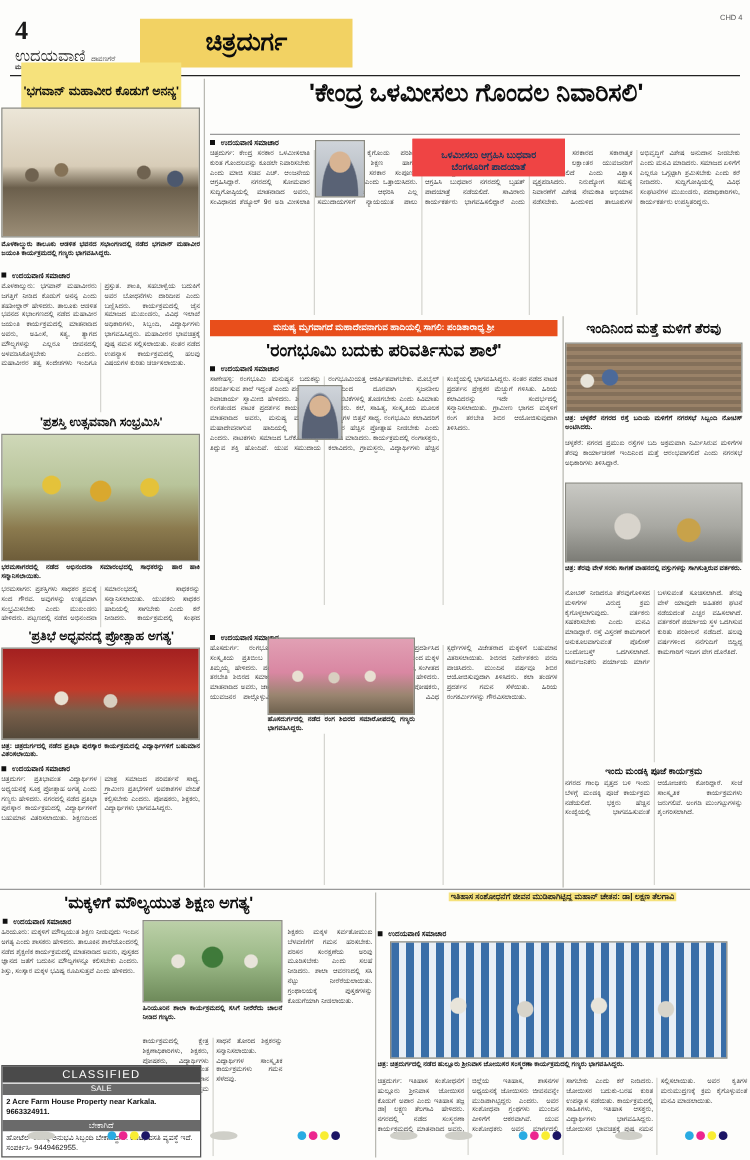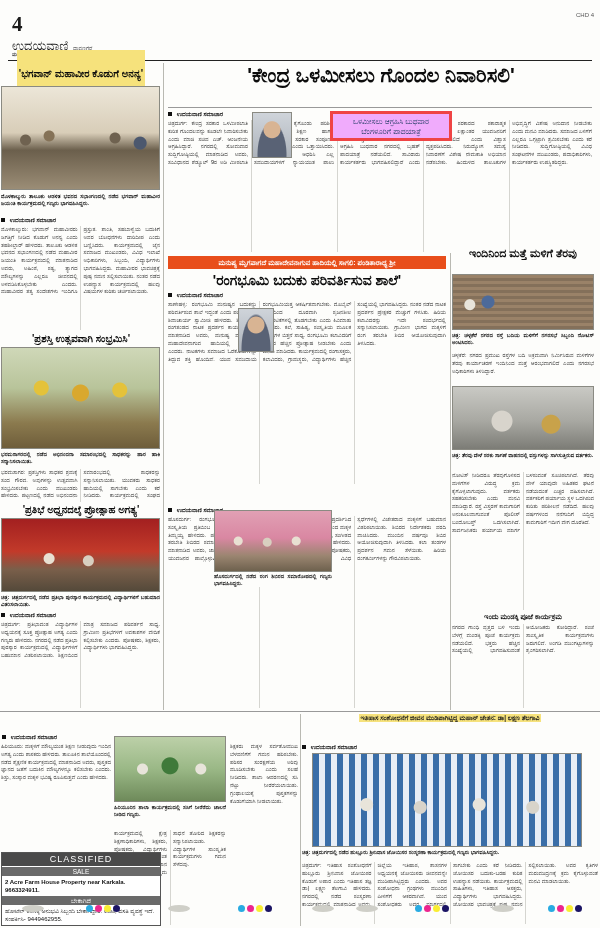--- a/index.html
+++ b/index.html
@@ -12,21 +12,21 @@
       column-gap:6px;column-rule:0.5px solid #d5d5d0}
   .cap{font-size:5.4px;line-height:1.35;font-weight:bold;color:#111;text-align:justify;overflow:hidden}
   .bl{font-size:5.8px;font-weight:bold;color:#111;white-space:nowrap;overflow:hidden}
   .sq{display:inline-block;width:4px;height:4px;background:#111;margin-right:3px}
   .ph{position:absolute;border:1px solid #8a8a82;overflow:hidden}
   .vr{position:absolute;width:1px;background:#b9b9b2}
   .hrl{position:absolute;height:1px;background:#222}
   .kick-y{background:#f6e27c;padding:18px 2px}
   .redband{background:#e84e1b;color:#fff;font-weight:bold;text-align:center;
            font-size:7px;line-height:13px;overflow:hidden;white-space:nowrap}
-  .quote{background:#f0abfc;border:3px solid #ef4444;color:#16365c;font-weight:normal;
+  .quote{background:#ef4444;border:5px solid #ef4444;color:#16365c;font-weight:bold;
          font-size:7.5px;line-height:1.3;text-align:center;padding:3px 4px;overflow:hidden}
   .bar{color:#fff;text-align:center;font-weight:normal;overflow:hidden}
   
   .ph-meeting{background:
     radial-gradient(circle at 15% 52%,#6f6250 5px,transparent 6px),
     radial-gradient(circle at 30% 48%,#857257 5px,transparent 6px),
     radial-gradient(circle at 72% 50%,#6f6250 5px,transparent 6px),
     radial-gradient(circle at 88% 55%,#4c586e 6px,transparent 7px),
     linear-gradient(180deg,#ece6d8 0%,#d8cdb8 45%,#6b5f4c 62%,#9b8d76 100%)}
   .ph-garland{background:
@@ -77,20 +77,23 @@
 
 <div class="page">
 
   <div class="abs" style="right:6px;top:12px;font-size:6px;color:#555">CHD 4</div>
   <div class="abs" style="left:12px;top:14px;font-family:'Liberation Serif',serif;font-weight:bold;font-size:21px;line-height:1">4</div>
   <div class="abs" style="left:12px;top:36px;white-space:nowrap">
     <span style="font-weight:normal;font-size:13px">ಉದಯವಾಣಿ</span>
     <span style="font-size:5.5px;color:#333">ದಾವಣಗೆರೆ</span>
   </div>
   <div class="abs" style="left:12px;top:51px;font-size:5.2px;font-weight:bold;color:#333">ಮಂಗಳವಾರ, ಮಾರ್ಚ್ 31, 2026</div>
+  <div class="abs" style="left:112px;top:15px;width:170px;height:39px;background:#f2d263;display:flex;align-items:center;justify-content:center">
+    <span class="h" style="font-size:20px">ಚಿತ್ರದುರ್ಗ</span>
+  </div>
   <div class="hrl" style="left:8px;right:8px;top:60px"></div>
 
   <div class="vr" style="left:163px;top:63px;height:647px"></div>
   <div class="vr" style="left:450px;top:253px;height:457px"></div>
   <div class="vr" style="left:300px;top:714px;height:212px"></div>
   <div class="hrl" style="left:0;right:0;top:711px;background:#999"></div>
 
   <div class="abs h" style="left:2px;top:68px;width:158px;font-size:10px">
     <span class="kick-y">'ಭಗವಾನ್ ಮಹಾವೀರ ಕೊಡುಗೆ ಅನನ್ಯ'</span>
   </div>
@@ -100,21 +103,21 @@
     <span class="sq"></span>
     <span>ಉದಯವಾಣಿ ಸಮಾಚಾರ</span>
   </div>
   <div class="abs bd" style="left:1px;top:226px;width:159px;height:104px;column-count:2">ಮೊಳಕಾಲ್ಮುರು: ಭಗವಾನ್ ಮಹಾವೀರರು ಜಗತ್ತಿಗೆ ನೀಡಿದ ಕೊಡುಗೆ ಅನನ್ಯ ಎಂದು ತಹಶೀಲ್ದಾರ್ ಹೇಳಿದರು. ತಾಲೂಕು ಆಡಳಿತ ಭವನದ ಸಭಾಂಗಣದಲ್ಲಿ ನಡೆದ ಮಹಾವೀರ ಜಯಂತಿ ಕಾರ್ಯಕ್ರಮದಲ್ಲಿ ಮಾತನಾಡಿದ ಅವರು, ಅಹಿಂಸೆ, ಸತ್ಯ, ತ್ಯಾಗದ ಮೌಲ್ಯಗಳನ್ನು ಎಲ್ಲರೂ ಜೀವನದಲ್ಲಿ ಅಳವಡಿಸಿಕೊಳ್ಳಬೇಕು ಎಂದರು. ಮಹಾವೀರರ ತತ್ವ ಸಂದೇಶಗಳು ಇಂದಿಗೂ ಪ್ರಸ್ತುತ. ಶಾಂತಿ, ಸಹಬಾಳ್ವೆಯ ಬದುಕಿಗೆ ಅವರ ಬೋಧನೆಗಳು ದಾರಿದೀಪ ಎಂದು ಬಣ್ಣಿಸಿದರು. ಕಾರ್ಯಕ್ರಮದಲ್ಲಿ ಜೈನ ಸಮಾಜದ ಮುಖಂಡರು, ವಿವಿಧ ಇಲಾಖೆ ಅಧಿಕಾರಿಗಳು, ಸಿಬ್ಬಂದಿ, ವಿದ್ಯಾರ್ಥಿಗಳು ಭಾಗವಹಿಸಿದ್ದರು. ಮಹಾವೀರರ ಭಾವಚಿತ್ರಕ್ಕೆ ಪುಷ್ಪ ನಮನ ಸಲ್ಲಿಸಲಾಯಿತು. ನಂತರ ನಡೆದ ಉಪನ್ಯಾಸ ಕಾರ್ಯಕ್ರಮದಲ್ಲಿ ಹಲವು ವಿಷಯಗಳ ಕುರಿತು ಚರ್ಚಿಸಲಾಯಿತು.</div>
 
   <div class="abs h" style="left:2px;top:333px;width:158px;font-size:10px">'ಪ್ರಶಸ್ತಿ ಉತ್ಸವವಾಗಿ ಸಂಭ್ರಮಿಸಿ'</div>
   <div class="ph ph-garland" style="left:1px;top:347px;width:159px;height:102px"></div>
   <div class="abs cap" style="left:1px;top:451px;width:159px;height:16px">ಭರಮಸಾಗರದಲ್ಲಿ ನಡೆದ ಅಭಿನಂದನಾ ಸಮಾರಂಭದಲ್ಲಿ ಸಾಧಕರನ್ನು ಹಾರ ಹಾಕಿ ಸನ್ಮಾನಿಸಲಾಯಿತು.</div>
   <div class="abs bd" style="left:1px;top:469px;width:159px;height:33px;column-count:2">ಭರಮಸಾಗರ: ಪ್ರಶಸ್ತಿಗಳು ಸಾಧಕರ ಶ್ರಮಕ್ಕೆ ಸಂದ ಗೌರವ. ಅವುಗಳನ್ನು ಉತ್ಸವವಾಗಿ ಸಂಭ್ರಮಿಸಬೇಕು ಎಂದು ಮುಖಂಡರು ಹೇಳಿದರು. ಪಟ್ಟಣದಲ್ಲಿ ನಡೆದ ಅಭಿನಂದನಾ ಸಮಾರಂಭದಲ್ಲಿ ಸಾಧಕರನ್ನು ಸನ್ಮಾನಿಸಲಾಯಿತು. ಯುವಕರು ಸಾಧಕರ ಹಾದಿಯಲ್ಲಿ ಸಾಗಬೇಕು ಎಂದು ಕರೆ ನೀಡಿದರು. ಕಾರ್ಯಕ್ರಮದಲ್ಲಿ ಸಂಘದ ಪದಾಧಿಕಾರಿಗಳು, ಸದಸ್ಯರು, ಗ್ರಾಮಸ್ಥರು ಭಾಗವಹಿಸಿದ್ದರು.</div>
 
-  <div class="abs h" style="left:2px;top:504px;width:158px;font-size:10px">'ಪ್ರತಿಭೆ ಅಧ್ಹನದಲ್ಕೆ ಪ್ರೋತ್ಸಾಹ ಅಗತ್ಯ'</div>
+  <div class="abs h" style="left:2px;top:504px;width:158px;font-size:10px">'ಪ್ರತಿಭೆ ಅಧ್ಭವನದ್ಕೆ ಪ್ರೋತ್ಸಾಹ ಅಗತ್ಯ'</div>
   <div class="ph ph-stagered" style="left:1px;top:518px;width:159px;height:74px"></div>
   <div class="abs cap" style="left:1px;top:594px;width:159px;height:16px">ಚಿತ್ರ: ಚಿತ್ರದುರ್ಗದಲ್ಲಿ ನಡೆದ ಪ್ರತಿಭಾ ಪುರಸ್ಕಾರ ಕಾರ್ಯಕ್ರಮದಲ್ಲಿ ವಿದ್ಯಾರ್ಥಿಗಳಿಗೆ ಬಹುಮಾನ ವಿತರಿಸಲಾಯಿತು.</div>
   <div class="abs bl" style="left:1px;top:612px;width:159px">
     <span class="sq"></span>
     <span>ಉದಯವಾಣಿ ಸಮಾಚಾರ</span>
   </div>
   <div class="abs bd" style="left:1px;top:621px;width:159px;height:87px;column-count:2">ಚಿತ್ರದುರ್ಗ: ಪ್ರತಿಭಾವಂತ ವಿದ್ಯಾರ್ಥಿಗಳ ಅಧ್ಯಯನಕ್ಕೆ ಸೂಕ್ತ ಪ್ರೋತ್ಸಾಹ ಅಗತ್ಯ ಎಂದು ಗಣ್ಯರು ಹೇಳಿದರು. ನಗರದಲ್ಲಿ ನಡೆದ ಪ್ರತಿಭಾ ಪುರಸ್ಕಾರ ಕಾರ್ಯಕ್ರಮದಲ್ಲಿ ವಿದ್ಯಾರ್ಥಿಗಳಿಗೆ ಬಹುಮಾನ ವಿತರಿಸಲಾಯಿತು. ಶಿಕ್ಷಣದಿಂದ ಮಾತ್ರ ಸಮಾಜದ ಪರಿವರ್ತನೆ ಸಾಧ್ಯ. ಗ್ರಾಮೀಣ ಪ್ರತಿಭೆಗಳಿಗೆ ಅವಕಾಶಗಳ ವೇದಿಕೆ ಕಲ್ಪಿಸಬೇಕು ಎಂದರು. ಪೋಷಕರು, ಶಿಕ್ಷಕರು, ವಿದ್ಯಾರ್ಥಿಗಳು ಭಾಗವಹಿಸಿದ್ದರು.</div>
 
   <div class="abs h" style="left:168px;top:64px;width:426px;font-size:20px">'ಕೇಂದ್ರ ಒಳಮೀಸಲು ಗೊಂದಲ ನಿವಾರಿಸಲಿ'</div>
   <div class="hrl" style="left:168px;width:424px;top:107px;background:#999"></div>
@@ -136,30 +139,31 @@
   <div class="ph ph-portrait" style="left:238px;top:308px;width:36px;height:44px"></div>
 
   <div class="abs bl" style="left:168px;top:507px;width:90px">
     <span class="sq"></span>
     <span>ಉದಯವಾಣಿ ಸಮಾಚಾರ</span>
   </div>
   <div class="abs bd" style="left:168px;top:516px;width:278px;height:192px;column-count:3">ಹೊಸದುರ್ಗ: ರಂಗಭೂಮಿ ನಮ್ಮ ನಾಡಿನ ಸಂಸ್ಕೃತಿಯ ಪ್ರತಿಬಿಂಬ ಎಂದು ತಹಶೀಲ್ದಾರ್ ತಿಮ್ಮಯ್ಯ ಹೇಳಿದರು. ಪಟ್ಟಣದಲ್ಲಿ ನಡೆದ ರಂಗ ತರಬೇತಿ ಶಿಬಿರದ ಸಮಾರೋಪ ಸಮಾರಂಭದಲ್ಲಿ ಮಾತನಾಡಿದ ಅವರು, ಜಾನಪದ ಕಲೆಗಳ ಉಳಿವಿಗೆ ಯುವಜನರ ಪಾಲ್ಗೊಳ್ಳುವಿಕೆ ಅಗತ್ಯ ಎಂದರು. ಶಿಬಿರದಲ್ಲಿ ತರಬೇತಿ ಪಡೆದ ಮಕ್ಕಳು ಪ್ರದರ್ಶಿಸಿದ ನಾಟಕ ಮೆಚ್ಚುಗೆ ಗಳಿಸಿತು. ರಂಗ ಶಿಕ್ಷಣದಿಂದ ಮಕ್ಕಳ ವ್ಯಕ್ತಿತ್ವ ವಿಕಸನ ಸಾಧ್ಯ. ಭಾಷೆ, ಅಭಿನಯ, ಸಂಗೀತದ ಕಲಿಕೆ ಆತ್ಮವಿಶ್ವಾಸ ಹೆಚ್ಚಿಸುತ್ತದೆ ಎಂದು ಹೇಳಿದರು. ಸಂಘಟಕರು, ಕಲಾವಿದರು, ಪೋಷಕರು, ಶಿಬಿರಾರ್ಥಿಗಳು ಉಪಸ್ಥಿತರಿದ್ದರು. ವಿವಿಧ ಸ್ಪರ್ಧೆಗಳಲ್ಲಿ ವಿಜೇತರಾದ ಮಕ್ಕಳಿಗೆ ಬಹುಮಾನ ವಿತರಿಸಲಾಯಿತು. ಶಿಬಿರದ ನಿರ್ದೇಶಕರು ವರದಿ ವಾಚಿಸಿದರು. ಮುಂದಿನ ವರ್ಷವೂ ಶಿಬಿರ ಆಯೋಜಿಸುವುದಾಗಿ ತಿಳಿಸಿದರು. ಕಲಾ ತಂಡಗಳ ಪ್ರದರ್ಶನ ಗಮನ ಸೆಳೆಯಿತು. ಹಿರಿಯ ರಂಗಕರ್ಮಿಗಳನ್ನು ಗೌರವಿಸಲಾಯಿತು.</div>
   <div class="ph ph-stagepink" style="left:214px;top:510px;width:118px;height:62px"></div>
   <div class="abs cap" style="left:214px;top:573px;width:118px;height:14px;background:#fdfdfb">ಹೊಸದುರ್ಗದಲ್ಲಿ ನಡೆದ ರಂಗ ಶಿಬಿರದ ಸಮಾರೋಪದಲ್ಲಿ ಗಣ್ಯರು ಭಾಗವಹಿಸಿದ್ದರು.</div>
 
-  <div class="abs h" style="left:452px;top:247px;width:142px;font-size:11px">ಇಂದಿನಿಂದ ಮತ್ತೆ ಮಳಿಗೆ ತೆರವು</div>
+  <div class="abs h" style="left:452px;top:257px;width:142px;font-size:11px">ಇಂದಿನಿಂದ ಮತ್ತೆ ಮಳಿಗೆ ತೆರವು</div>
   <div class="ph ph-shutter" style="left:452px;top:274px;width:142px;height:56px"></div>
   <div class="abs cap" style="left:452px;top:332px;width:142px;height:18px">ಚಿತ್ರ: ಚಳ್ಳಕೆರೆ ನಗರದ ರಸ್ತೆ ಬದಿಯ ಮಳಿಗೆಗೆ ನಗರಸಭೆ ಸಿಬ್ಬಂದಿ ನೋಟಿಸ್ ಅಂಟಿಸಿದರು.</div>
   <div class="abs bd" style="left:452px;top:352px;width:142px;height:32px;column-count:1">ಚಳ್ಳಕೆರೆ: ನಗರದ ಪ್ರಮುಖ ರಸ್ತೆಗಳ ಬದಿ ಅಕ್ರಮವಾಗಿ ನಿರ್ಮಿಸಿರುವ ಮಳಿಗೆಗಳ ತೆರವು ಕಾರ್ಯಾಚರಣೆ ಇಂದಿನಿಂದ ಮತ್ತೆ ಆರಂಭವಾಗಲಿದೆ ಎಂದು ನಗರಸಭೆ ಅಧಿಕಾರಿಗಳು ತಿಳಿಸಿದ್ದಾರೆ.</div>
   <div class="ph ph-goods" style="left:452px;top:386px;width:142px;height:64px"></div>
   <div class="abs cap" style="left:452px;top:452px;width:142px;height:18px">ಚಿತ್ರ: ತೆರವು ವೇಳೆ ಸರಕು ಸಾಗಣೆ ವಾಹನದಲ್ಲಿ ವಸ್ತುಗಳನ್ನು ಸಾಗಿಸುತ್ತಿರುವ ವರ್ತಕರು.</div>
   <div class="abs bd" style="left:452px;top:472px;width:142px;height:138px;column-count:2">ನೋಟಿಸ್ ನೀಡಿದರೂ ತೆರವುಗೊಳಿಸದ ಮಳಿಗೆಗಳ ವಿರುದ್ಧ ಕ್ರಮ ಕೈಗೊಳ್ಳಲಾಗುವುದು. ವರ್ತಕರು ಸಹಕರಿಸಬೇಕು ಎಂದು ಮನವಿ ಮಾಡಿದ್ದಾರೆ. ರಸ್ತೆ ವಿಸ್ತರಣೆ ಕಾಮಗಾರಿಗೆ ಅನುಕೂಲವಾಗುವಂತೆ ಪೊಲೀಸ್ ಬಂದೋಬಸ್ತ್ ಒದಗಿಸಲಾಗಿದೆ. ಸಾರ್ವಜನಿಕರು ಪರ್ಯಾಯ ಮಾರ್ಗ ಬಳಸುವಂತೆ ಸೂಚಿಸಲಾಗಿದೆ. ತೆರವು ವೇಳೆ ಯಾವುದೇ ಅಹಿತಕರ ಘಟನೆ ನಡೆಯದಂತೆ ಎಚ್ಚರ ವಹಿಸಲಾಗಿದೆ. ವರ್ತಕರಿಗೆ ಪರ್ಯಾಯ ಸ್ಥಳ ಒದಗಿಸುವ ಕುರಿತು ಪರಿಶೀಲನೆ ನಡೆದಿದೆ. ಹಲವು ವರ್ಷಗಳಿಂದ ನನೆಗುದಿಗೆ ಬಿದ್ದಿದ್ದ ಕಾಮಗಾರಿಗೆ ಇದೀಗ ವೇಗ ದೊರೆತಿದೆ.</div>
   <div class="abs bl" style="left:452px;top:613px;width:142px;font-size:7px;text-align:center">ಇಂದು ಮಂಡಕ್ಕಿ ಪೂಜೆ ಕಾರ್ಯಕ್ರಮ</div>
   <div class="abs bd" style="left:452px;top:624px;width:142px;height:84px;column-count:2">ನಗರದ ಗಾಂಧಿ ವೃತ್ತದ ಬಳಿ ಇಂದು ಬೆಳಗ್ಗೆ ಮಂಡಕ್ಕಿ ಪೂಜೆ ಕಾರ್ಯಕ್ರಮ ನಡೆಯಲಿದೆ. ಭಕ್ತರು ಹೆಚ್ಚಿನ ಸಂಖ್ಯೆಯಲ್ಲಿ ಭಾಗವಹಿಸುವಂತೆ ಆಯೋಜಕರು ಕೋರಿದ್ದಾರೆ. ಸಂಜೆ ಸಾಂಸ್ಕೃತಿಕ ಕಾರ್ಯಕ್ರಮಗಳು ಜರುಗಲಿವೆ. ಅಂಗಡಿ ಮುಂಗಟ್ಟುಗಳನ್ನು ಶೃಂಗರಿಸಲಾಗಿದೆ.</div>
 
+  <div class="abs h" style="left:2px;top:715px;width:250px;font-size:13px">'ಮಕ್ಕಳಿಗೆ ಮೌಲ್ಯಯುತ ಶಿಕ್ಷಣ ಅಗತ್ಯ'</div>
   <div class="abs bl" style="left:2px;top:734px;width:110px">
     <span class="sq"></span>
     <span>ಉದಯವಾಣಿ ಸಮಾಚಾರ</span>
   </div>
   <div class="abs bd" style="left:1px;top:743px;width:110px;height:104px;column-count:1">ಹಿರಿಯೂರು: ಮಕ್ಕಳಿಗೆ ಮೌಲ್ಯಯುತ ಶಿಕ್ಷಣ ನೀಡುವುದು ಇಂದಿನ ಅಗತ್ಯ ಎಂದು ಶಾಸಕರು ಹೇಳಿದರು. ತಾಲೂಕಿನ ಶಾಲೆಯೊಂದರಲ್ಲಿ ನಡೆದ ಶೈಕ್ಷಣಿಕ ಕಾರ್ಯಕ್ರಮದಲ್ಲಿ ಮಾತನಾಡಿದ ಅವರು, ಪುಸ್ತಕದ ಜ್ಞಾನದ ಜತೆಗೆ ಬದುಕಿನ ಮೌಲ್ಯಗಳನ್ನೂ ಕಲಿಸಬೇಕು ಎಂದರು. ಶಿಸ್ತು, ಸಂಸ್ಕಾರ ಮಕ್ಕಳ ಭವಿಷ್ಯ ರೂಪಿಸುತ್ತವೆ ಎಂದು ಹೇಳಿದರು.</div>
   <div class="ph ph-sapling" style="left:114px;top:736px;width:112px;height:66px"></div>
   <div class="abs cap" style="left:114px;top:804px;width:112px;height:22px">ಹಿರಿಯೂರಿನ ಶಾಲಾ ಕಾರ್ಯಕ್ರಮದಲ್ಲಿ ಸಸಿಗೆ ನೀರೆರೆದು ಚಾಲನೆ ನೀಡಿದ ಗಣ್ಯರು.</div>
   <div class="abs bd" style="left:230px;top:743px;width:68px;height:180px;column-count:1">ಶಿಕ್ಷಕರು ಮಕ್ಕಳ ಸರ್ವತೋಮುಖ ಬೆಳವಣಿಗೆಗೆ ಗಮನ ಹರಿಸಬೇಕು. ಪರಿಸರ ಸಂರಕ್ಷಣೆಯ ಅರಿವು ಮೂಡಿಸಬೇಕು ಎಂದು ಸಲಹೆ ನೀಡಿದರು. ಶಾಲಾ ಆವರಣದಲ್ಲಿ ಸಸಿ ನೆಟ್ಟು ನೀರೆರೆಯಲಾಯಿತು. ಗ್ರಂಥಾಲಯಕ್ಕೆ ಪುಸ್ತಕಗಳನ್ನು ಕೊಡುಗೆಯಾಗಿ ನೀಡಲಾಯಿತು.</div>
   <div class="abs bd" style="left:114px;top:830px;width:112px;height:95px;column-count:2">ಕಾರ್ಯಕ್ರಮದಲ್ಲಿ ಕ್ಷೇತ್ರ ಶಿಕ್ಷಣಾಧಿಕಾರಿಗಳು, ಶಿಕ್ಷಕರು, ಪೋಷಕರು, ವಿದ್ಯಾರ್ಥಿಗಳು ಭಾಗವಹಿಸಿದ್ದರು. ಪ್ರತಿಭಾವಂತ ವಿದ್ಯಾರ್ಥಿಗಳಿಗೆ ಬಹುಮಾನ ವಿತರಿಸಲಾಯಿತು. ಉತ್ತಮ ಸಾಧನೆ ತೋರಿದ ಶಿಕ್ಷಕರನ್ನು ಸನ್ಮಾನಿಸಲಾಯಿತು. ವಿದ್ಯಾರ್ಥಿಗಳ ಸಾಂಸ್ಕೃತಿಕ ಕಾರ್ಯಕ್ರಮಗಳು ಗಮನ ಸೆಳೆದವು.</div>
 

